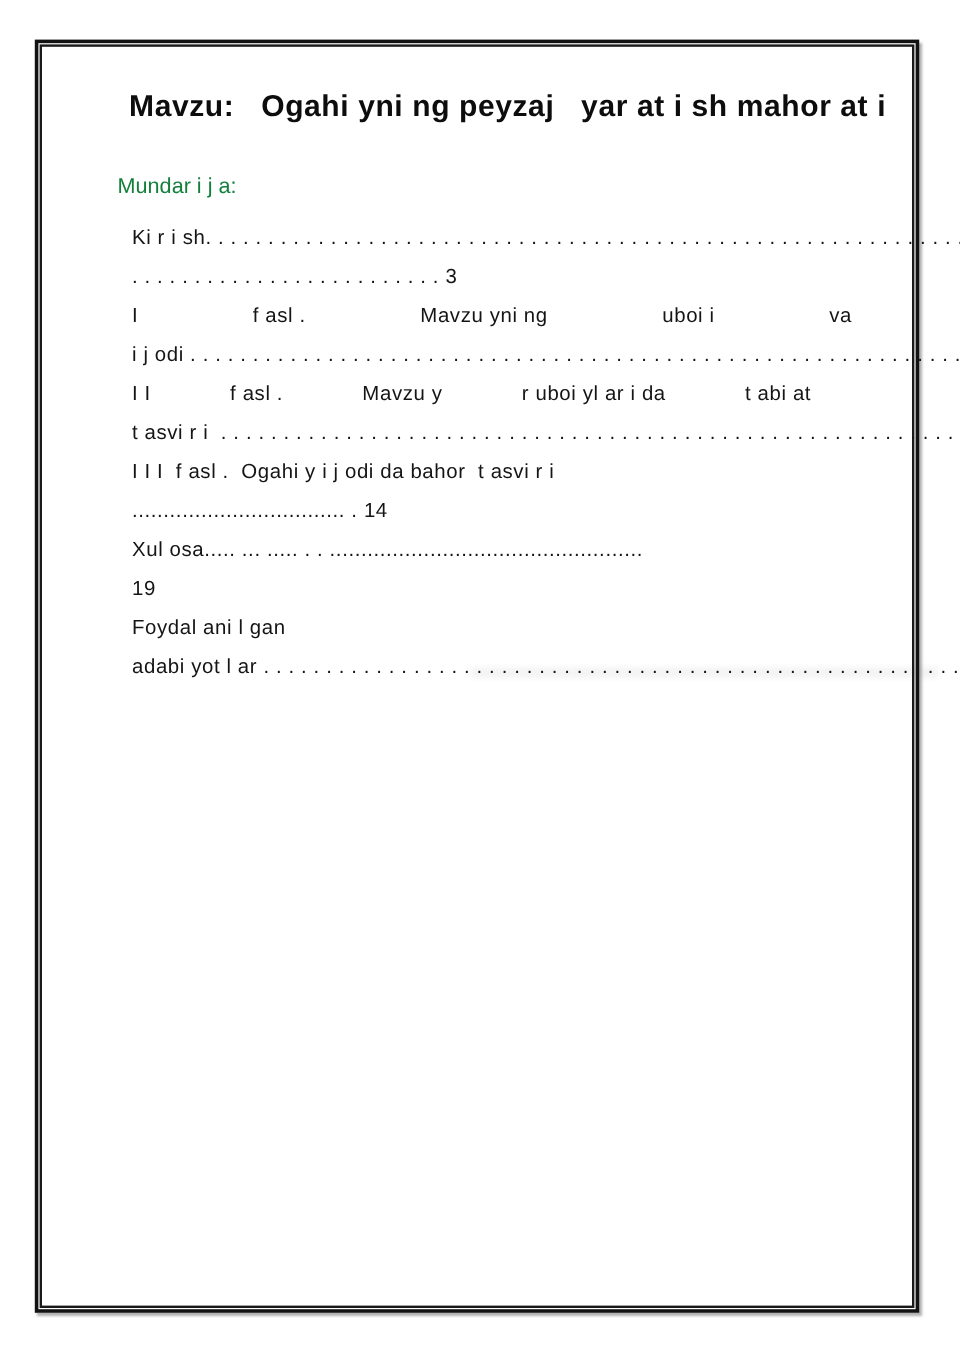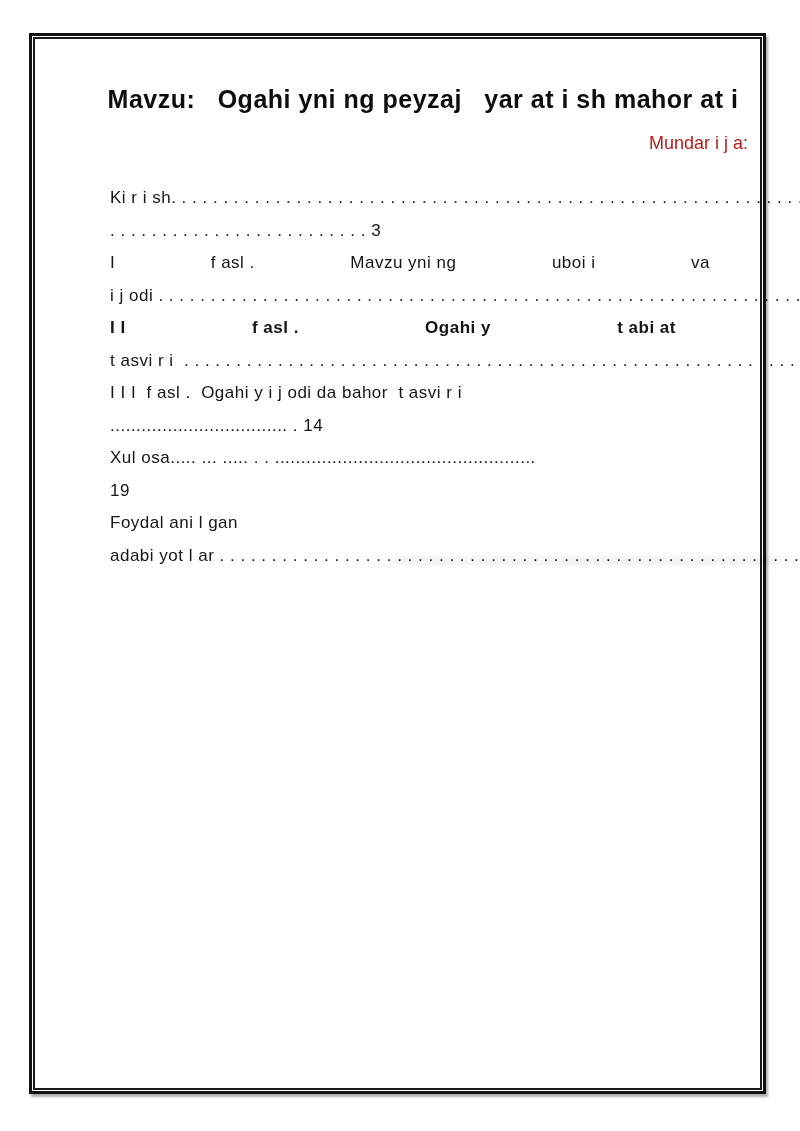--- a/index.html
+++ b/index.html
@@ -14,37 +14,37 @@
     box-sizing:border-box;border:3px solid #121212;
     box-shadow:2px 3px 2px rgba(110,110,110,.55);
     z-index:1;background:transparent;
   }
   .border-inner{
     position:absolute;inset:1px;border:2px solid #1a1a1a;
   }
   
   .content{position:absolute;left:110px;top:0;width:690px;z-index:2;}
   .title{
-    position:absolute;top:85px;left:-12px;width:650px;
+    position:absolute;top:75px;left:-12px;width:650px;
     text-align:center;font-size:25px;font-weight:bold;
     letter-spacing:.5px;white-space:pre;color:#0d0d0d;
   }
   .subtitle{
-    position:absolute;top:133px;left:-12px;width:650px;
-    text-align:right;font-size:18px;white-space:pre;color:#b91c1c;
+    position:absolute;top:145px;left:-12px;width:650px;
+    text-align:left;font-size:18px;white-space:pre;color:#15803d;
   }
   .toc{position:absolute;top:182px;left:0;}
   .toc-line{
     height:32.5px;line-height:32.5px;font-size:17px;
     white-space:pre;letter-spacing:.5px;color:#151515;
   }
   .toc-line.justify{display:flex;justify-content:space-between;}
   .toc-line.justify span{white-space:pre;}
   .jw1{width:600px;}
-  .jw2{width:566px;font-weight:bold;}
+  .jw2{width:566px;}
   
   .smudge{
     position:absolute;left:392px;top:556px;width:390px;height:9px;
     background:rgba(40,40,40,.05);filter:blur(2px);z-index:0;
   }
 </style>
 </head>
 <body>
 
 <div class="smudge"></div>
@@ -54,21 +54,21 @@
 </div>
 
 <div class="content">
   <div class="title">Mavzu:   Ogahi yni ng peyzaj   yar at i sh mahor at i</div>
   <div class="subtitle">Mundar i j a:</div>
   <div class="toc">
       <div class="toc-line">Ki r i sh. . . . . . . . . . . . . . . . . . . . . . . . . . . . . . . . . . . . . . . . . . . . . . . . . . . . . . . . . . . . . . . . . . . . . . . </div>
       <div class="toc-line">. . . . . . . . . . . . . . . . . . . . . . . . . 3</div>
       <div class="toc-line justify jw1"><span>I</span><span>f asl .</span><span>Mavzu yni ng</span><span>uboi i</span><span>va</span></div>
       <div class="toc-line">i j odi . . . . . . . . . . . . . . . . . . . . . . . . . . . . . . . . . . . . . . . . . . . . . . . . . . . . . . . . . . . . . . . . . . . . . </div>
-      <div class="toc-line justify jw2"><span>I I</span><span>f asl .</span><span>Ogahi y</span><span>t abi at</span></div>
+      <div class="toc-line justify jw2"><span>I I</span><span>f asl .</span><span>Mavzu y</span><span>r uboi yl ar i da</span><span>t abi at</span></div>
       <div class="toc-line">t asvi r i  . . . . . . . . . . . . . . . . . . . . . . . . . . . . . . . . . . . . . . . . . . . . . . . . . . . . . . . . . . . . . . . . . . </div>
       <div class="toc-line">I I I  f asl .  Ogahi y i j odi da bahor  t asvi r i</div>
       <div class="toc-line">.................................. . 14</div>
       <div class="toc-line">Xul osa..... ... ..... . . ..................................................</div>
       <div class="toc-line">19</div>
       <div class="toc-line">Foydal ani l gan</div>
       <div class="toc-line">adabi yot l ar . . . . . . . . . . . . . . . . . . . . . . . . . . . . . . . . . . . . . . . . . . . . . . . . . . . . . . . . . . . . . . . </div>
     </div>
 </div>
 

